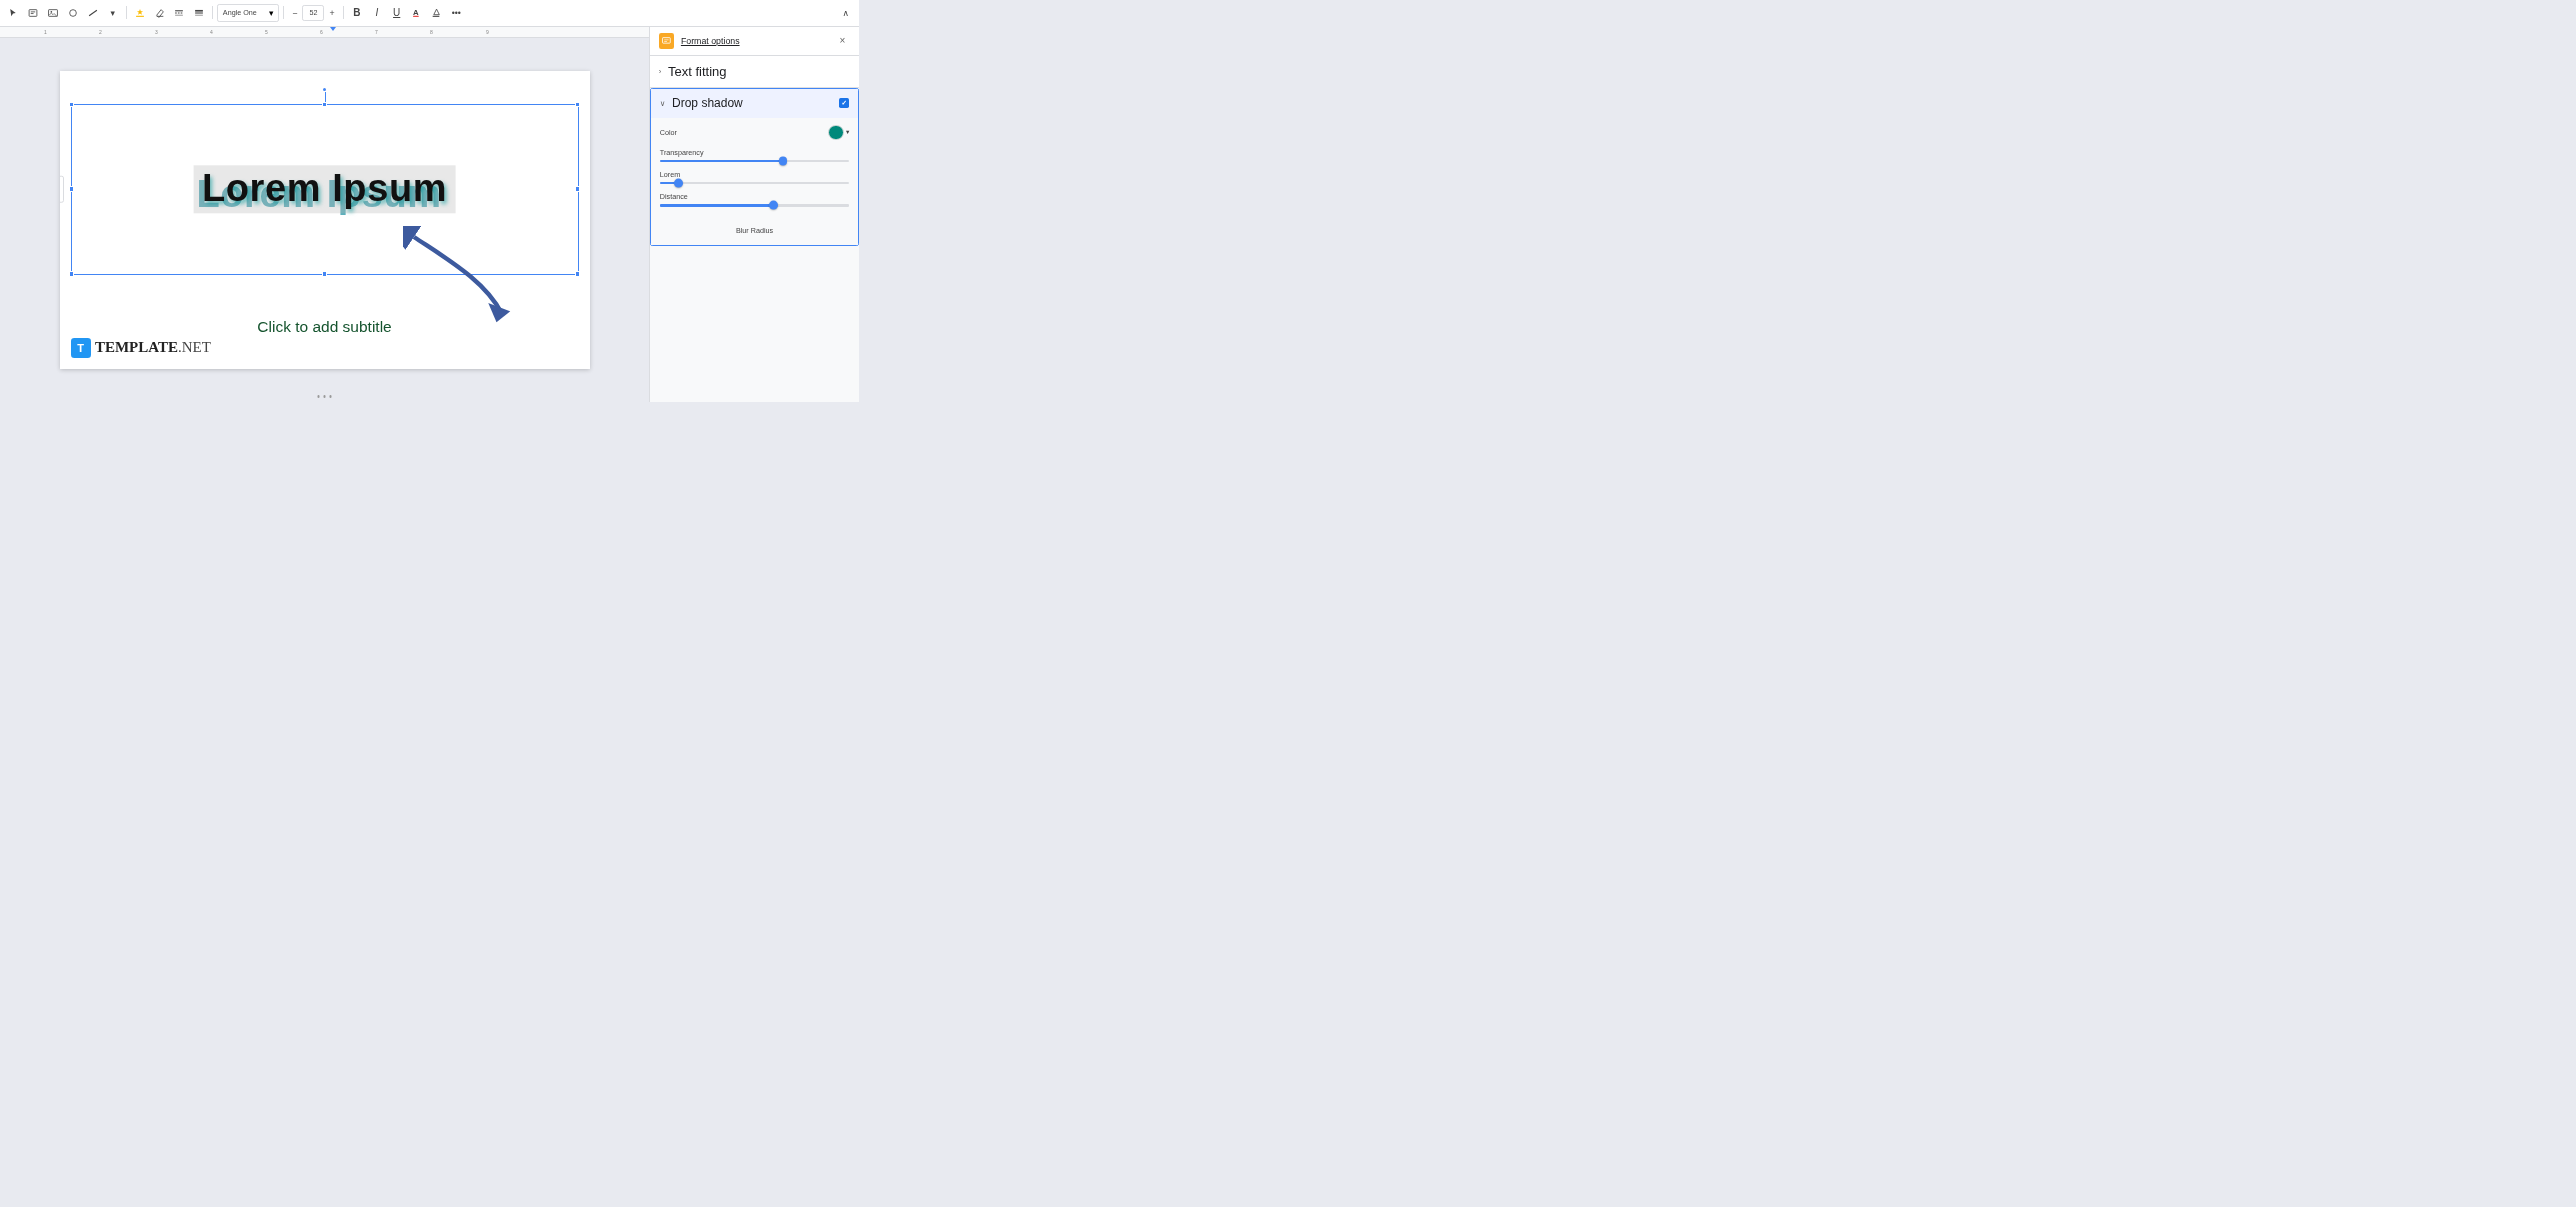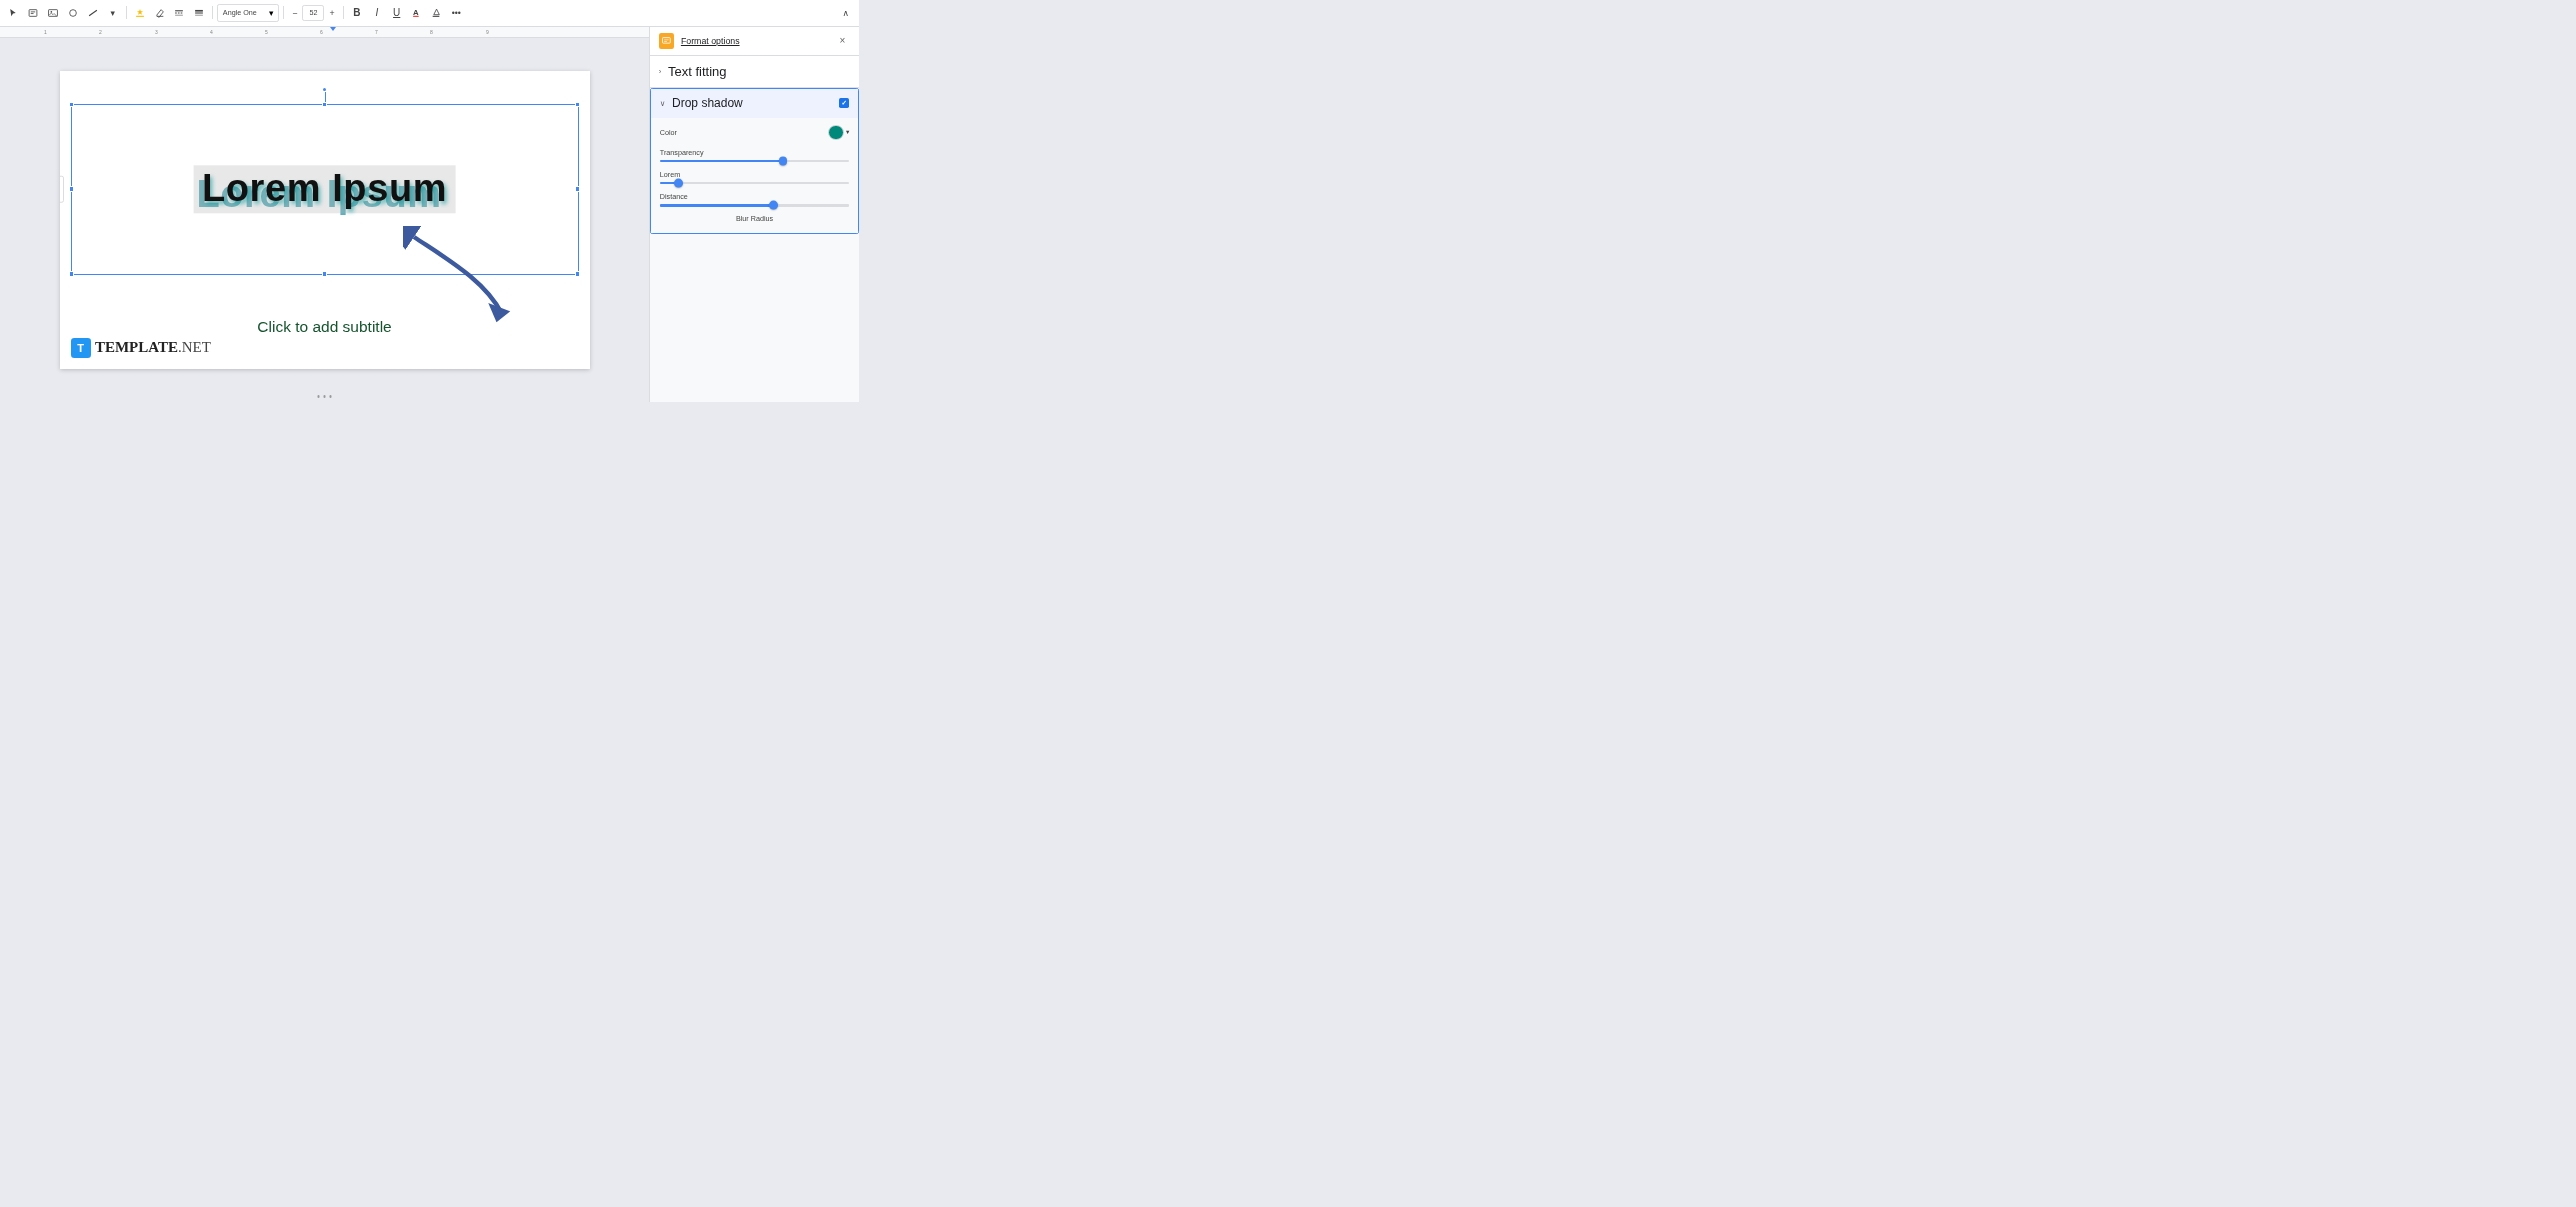--- a/index.html
+++ b/index.html
@@ -500,20 +500,21 @@
       top: 50%;
       transform: translateY(-50%);
       cursor: pointer;
       box-shadow: 0 0.6px 1.7px rgba(0,0,0,0.3);
     }
 
     .blur-radius-label {
       font-size: 7.2px;
       color: #444;
       padding: 0 0 3.3px 0;
+      margin-top: 12px;
     }
   </style>
 </head>
 <body>
 
 <div class="toolbar">
 
   <button class="toolbar-btn" title="Select">
     <svg width="10" height="10" viewBox="0 0 18 18">
         <path d="M4 2l10 7-5 1-3 5z" fill="#444"></path>

